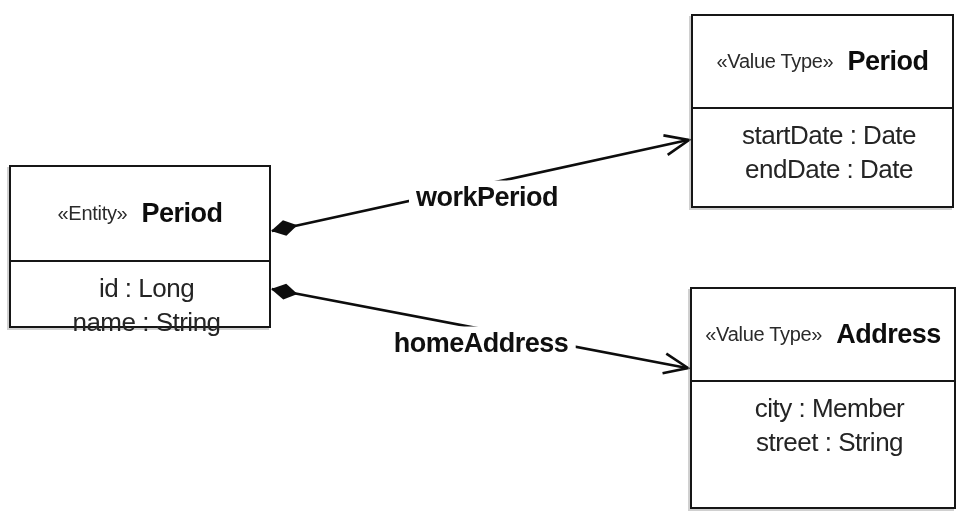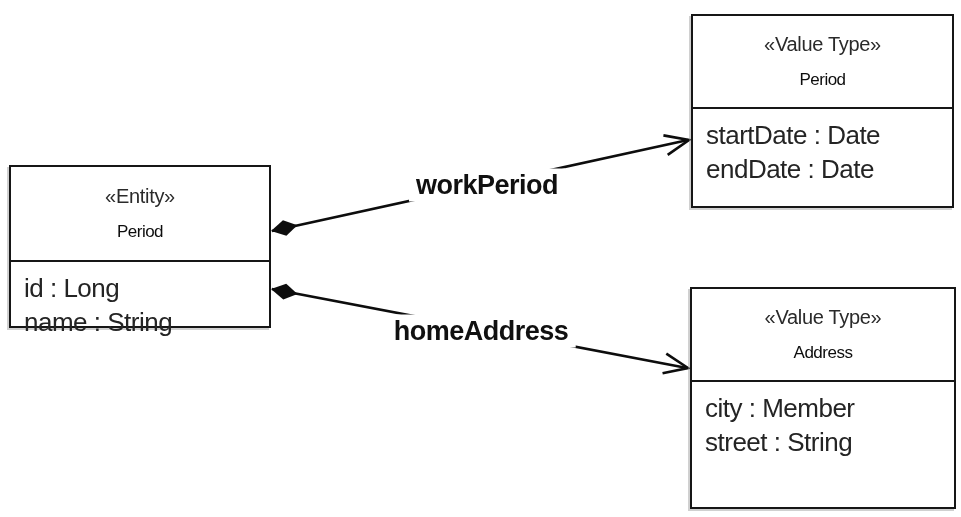--- a/index.html
+++ b/index.html
@@ -21,60 +21,61 @@
     width: 961px; height: 517px;
   }
   .uml-class {
     position: absolute;
     background: #ffffff;
     border: 2px solid #161616;
     box-shadow: -2px 2px 0 rgba(150,150,150,0.45);
   }
   .compartment-title {
     display: flex;
-    flex-direction: column;
     align-items: center;
     justify-content: center;
     border-bottom: 2px solid #161616;
     gap: 14px;
   }
   .stereotype {
     font-size: 20px;
     font-weight: 400;
     color: #2a2a2a;
     letter-spacing: -0.3px;
     white-space: nowrap;
   }
   .class-name {
-    font-size: 17px;
-    font-weight: normal;
+    font-size: 27px;
+    font-weight: bold;
     color: #0d0d0d;
     letter-spacing: -0.5px;
     white-space: nowrap;
   }
   .compartment-attrs {
     padding: 9px 0 0 13px;
+    text-align: center;
   }
   .attr {
     font-size: 26px;
     line-height: 34px;
     color: #242424;
     letter-spacing: -0.5px;
     white-space: nowrap;
   }
   .edge-label {
     position: absolute;
     transform: translate(-50%, -50%);
     background: #ffffff;
     padding: 1px 7px;
     font-size: 27px;
     font-weight: 600;
     color: #101010;
     letter-spacing: -0.5px;
     white-space: nowrap;
+    margin-top: 12px;
   }
   
   #class-member  { left: 9px;   top: 165px; width: 262px; height: 163px; }
   #class-member  .compartment-title { height: 95px; }
   #class-period  { left: 691px; top: 14px;  width: 263px; height: 194px; }
   #class-period  .compartment-title { height: 93px; }
   #class-address { left: 690px; top: 287px; width: 266px; height: 222px; }
   #class-address .compartment-title { height: 93px; }
 </style>
 </head>

